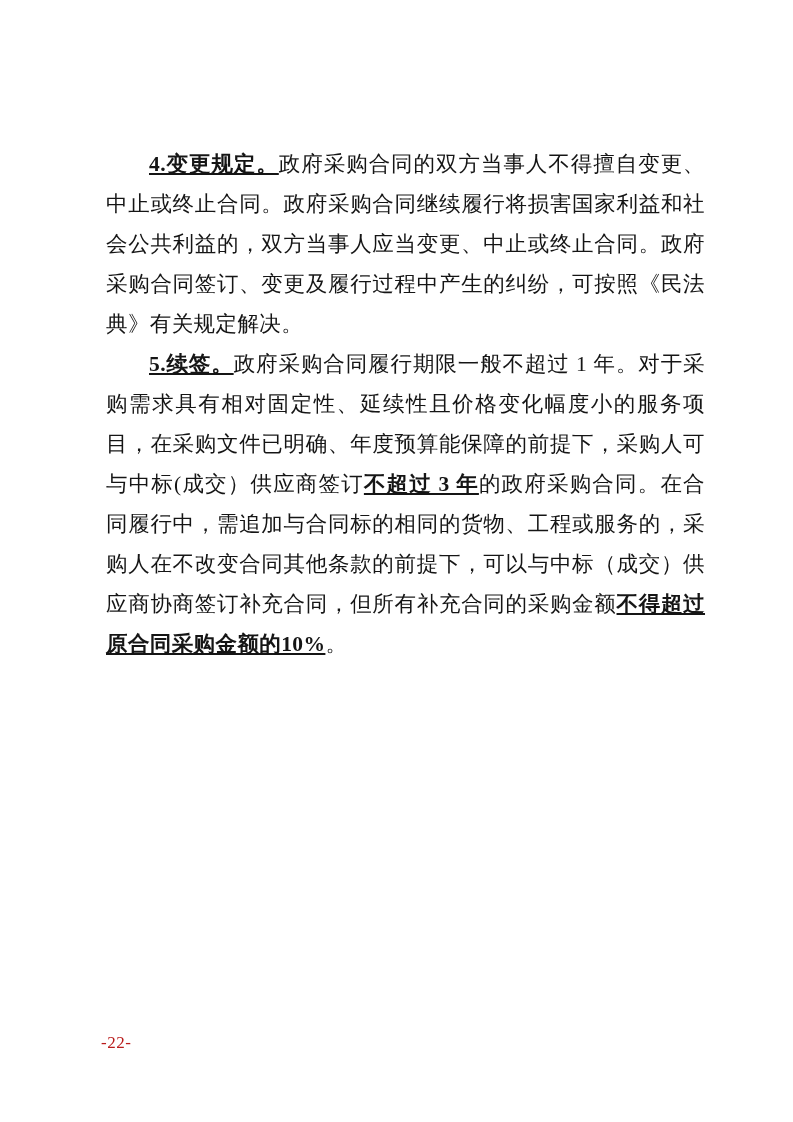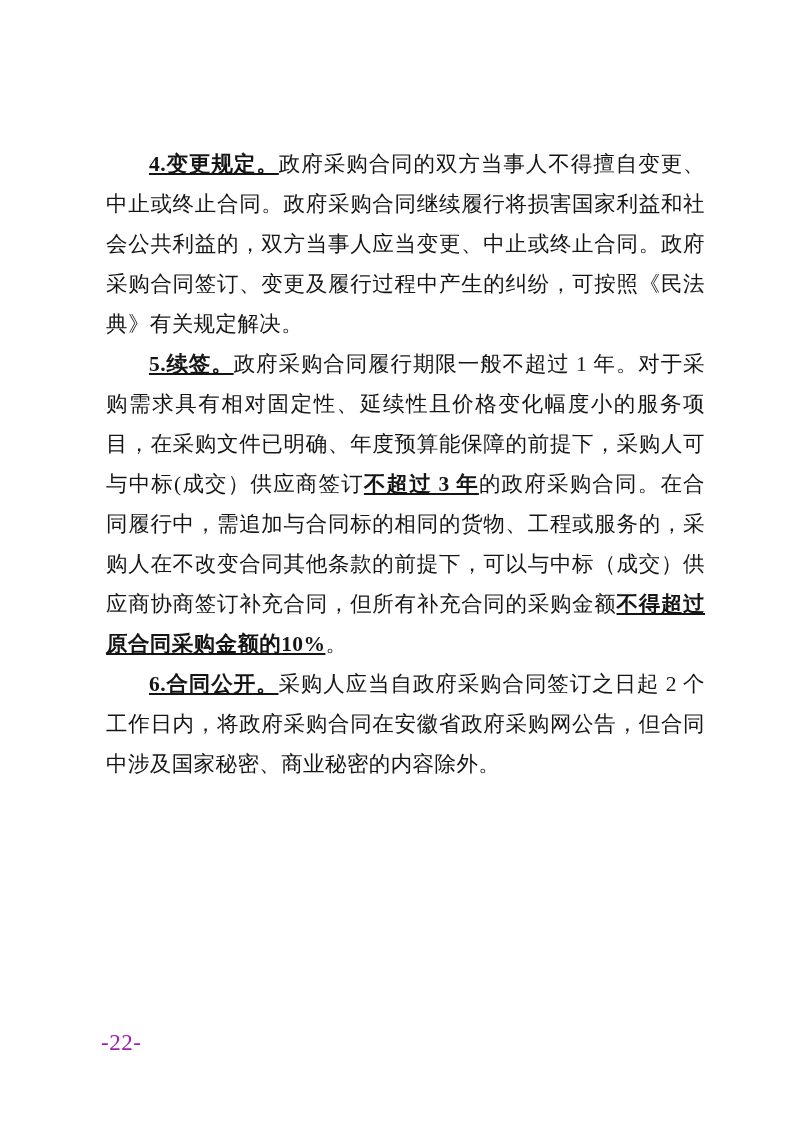--- a/index.html
+++ b/index.html
@@ -42,29 +42,28 @@
     font-weight: 400;
   }
   .run.bold {
     font-weight: 700;
     text-decoration: underline;
   }
   .page-number {
     position: absolute;
     left: 101px;
     top: 1031px;
-    font-size: 23px;
+    font-size: 17px;
     line-height: 24px;
     letter-spacing: 0.5px;
-    color: #a21caf;
+    color: #b91c1c;
   }
 </style>
 </head>
 <body>
 
 <div class="page">
   <div class="doc-body">
       <p class="para indent"><span class="run bold">4.变更规定。</span><span class="run">政府采购合同的双方当事人不得擅自变更、中止或终止合同。政府采购合同继续履行将损害国家利益和社会公共利益的，双方当事人应当变更、中止或终止合同。政府采购合同签订、变更及履行过程中产生的纠纷，可按照《民法典》有关规定解决。</span></p>
       <p class="para indent"><span class="run bold">5.续签。</span><span class="run">政府采购合同履行期限一般不超过 1 年。对于采购需求具有相对固定性、延续性且价格变化幅度小的服务项目，在采购文件已明确、年度预算能保障的前提下，采购人可与中标(成交）供应商签订</span><span class="run bold">不超过 3 年</span><span class="run">的政府采购合同。在合同履行中，需追加与合同标的相同的货物、工程或服务的，采购人在不改变合同其他条款的前提下，可以与中标（成交）供应商协商签订补充合同，但所有补充合同的采购金额</span><span class="run bold">不得超过原合同采购金额的10%</span><span class="run">。</span></p>
-      <p class="para indent"><span class="run bold">6.合同公开。</span><span class="run">采购人应当自政府采购合同签订之日起 2 个工作日内，将政府采购合同在安徽省政府采购网公告，但合同中涉及国家秘密、商业秘密的内容除外。</span></p>
     </div>
   <div class="page-number">-22-</div>
 </div>
 
 </body></html>

